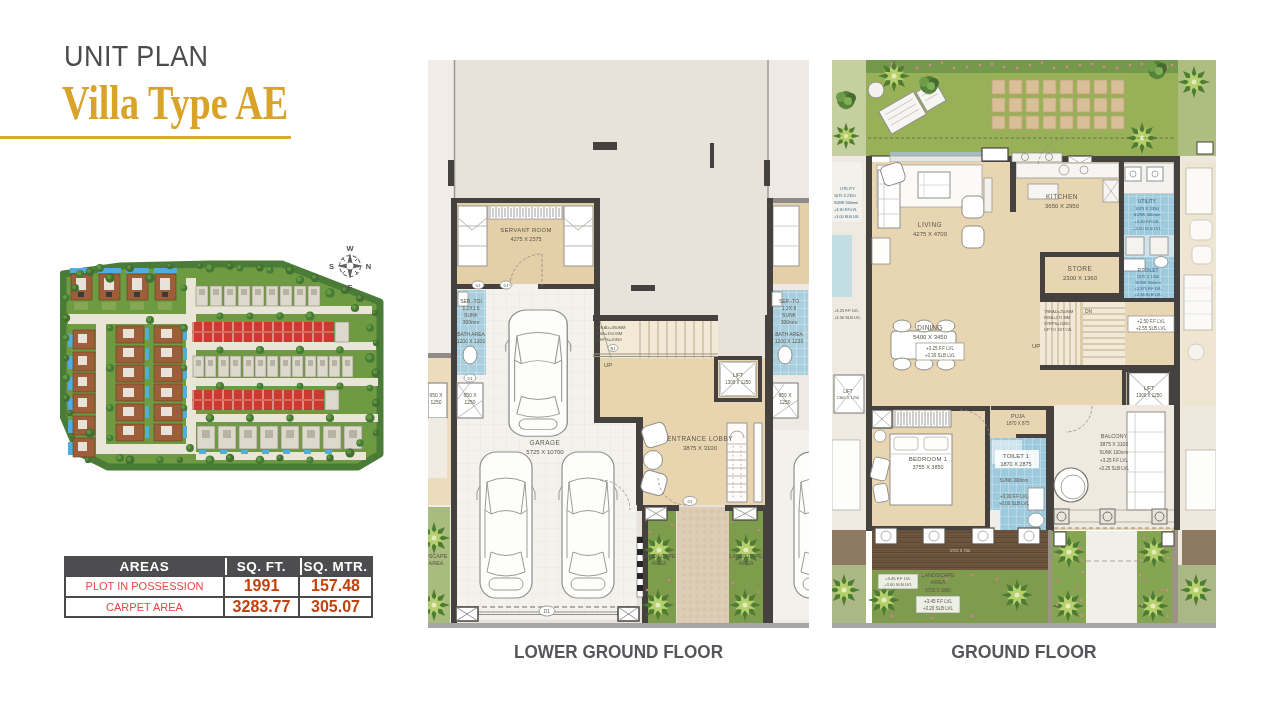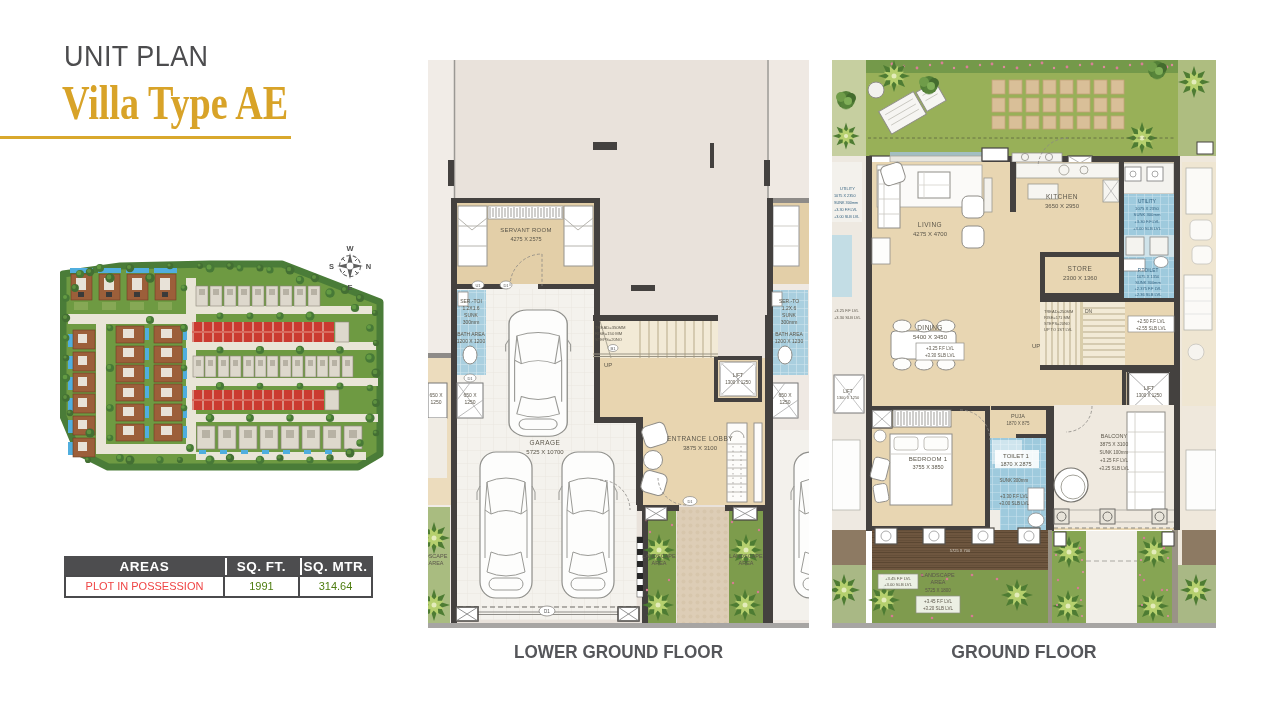--- a/index.html
+++ b/index.html
@@ -7,21 +7,21 @@
   .abs{position:absolute;}
   #title1{left:64px;top:40px;font-size:29px;color:#4c4c4e;letter-spacing:0.5px;font-weight:500;transform:scaleX(0.93);transform-origin:left top;}
   #title2{left:62px;top:75px;font-size:48px;color:#d8a328;font-family:"Liberation Serif",serif;font-weight:bold;transform:scaleX(0.795);transform-origin:left top;}
   #goldline{left:0;top:136px;width:291px;height:3px;background:#d9a82d;}
   .caption{font-size:19px;font-weight:bold;color:#55565a;letter-spacing:0;}
   table.areas{border-collapse:collapse;table-layout:fixed;width:307px;}
   table.areas td{border:2px solid #4a4a4c;text-align:center;vertical-align:middle;padding:0;height:18.6px;overflow:hidden;white-space:nowrap;}
   table.areas tr.hd td{background:#4d4d4f;color:#fff;font-weight:bold;font-size:13.5px;letter-spacing:0.5px;border-color:#4d4d4f;border-bottom:2px solid #4a4a4c;height:17px;}
   table.areas tr.hd td+td{box-shadow:inset 2px 0 0 #ffffff;text-align:center;}
   td.lbl{font-size:11px;font-weight:normal;color:#ef4444;letter-spacing:0;}
-  td.num{font-size:11px;font-weight:normal;color:#4d7c0f;}
+  td.num{font-size:16px;font-weight:bold;color:#c2410c;}
 </style>
 </head>
 <body>
   <div class="abs" id="title1">UNIT PLAN</div>
   <div class="abs" id="title2">Villa Type AE</div>
   <div class="abs" id="goldline"></div>
 
   <div class="abs" id="siteplan" style="left:60px;top:238px;width:325px;height:236px;">
   <svg width="325" height="236" viewBox="0 0 325 236" xmlns="http://www.w3.org/2000/svg" font-family="Liberation Sans, sans-serif">
   <polygon points="3,36 60,28 150,26 222,26 320,64 320,216 298,229 48,229 18,214 3,178" fill="#6e9a42"></polygon>
@@ -393,21 +393,26 @@
       </colgroup>
       <tbody>
         <tr class="hd">
           <td>AREAS</td>
           <td>SQ. FT.</td>
           <td>SQ. MTR.</td>
         </tr>
       <tr>
           <td class="lbl">PLOT IN POSSESSION</td>
           <td class="num">1991</td>
-          <td class="num">314.64</td>
+          <td class="num">157.48</td>
+        </tr>
+      <tr>
+          <td class="lbl">CARPET AREA</td>
+          <td class="num">3283.77</td>
+          <td class="num">305.07</td>
         </tr>
     </tbody>
     </table>
   </div>
 
   <div class="abs" id="plan1" style="left:428px;top:60px;width:381px;height:568px;">
   <svg width="381" height="568" viewBox="0 0 381 568" xmlns="http://www.w3.org/2000/svg" font-family="Liberation Sans, sans-serif">
     <defs>
       <g id="car">
         <rect x="0" y="0" width="52" height="146" rx="16" fill="#fdfdfc" stroke="#90908c" stroke-width="1.2"></rect>

